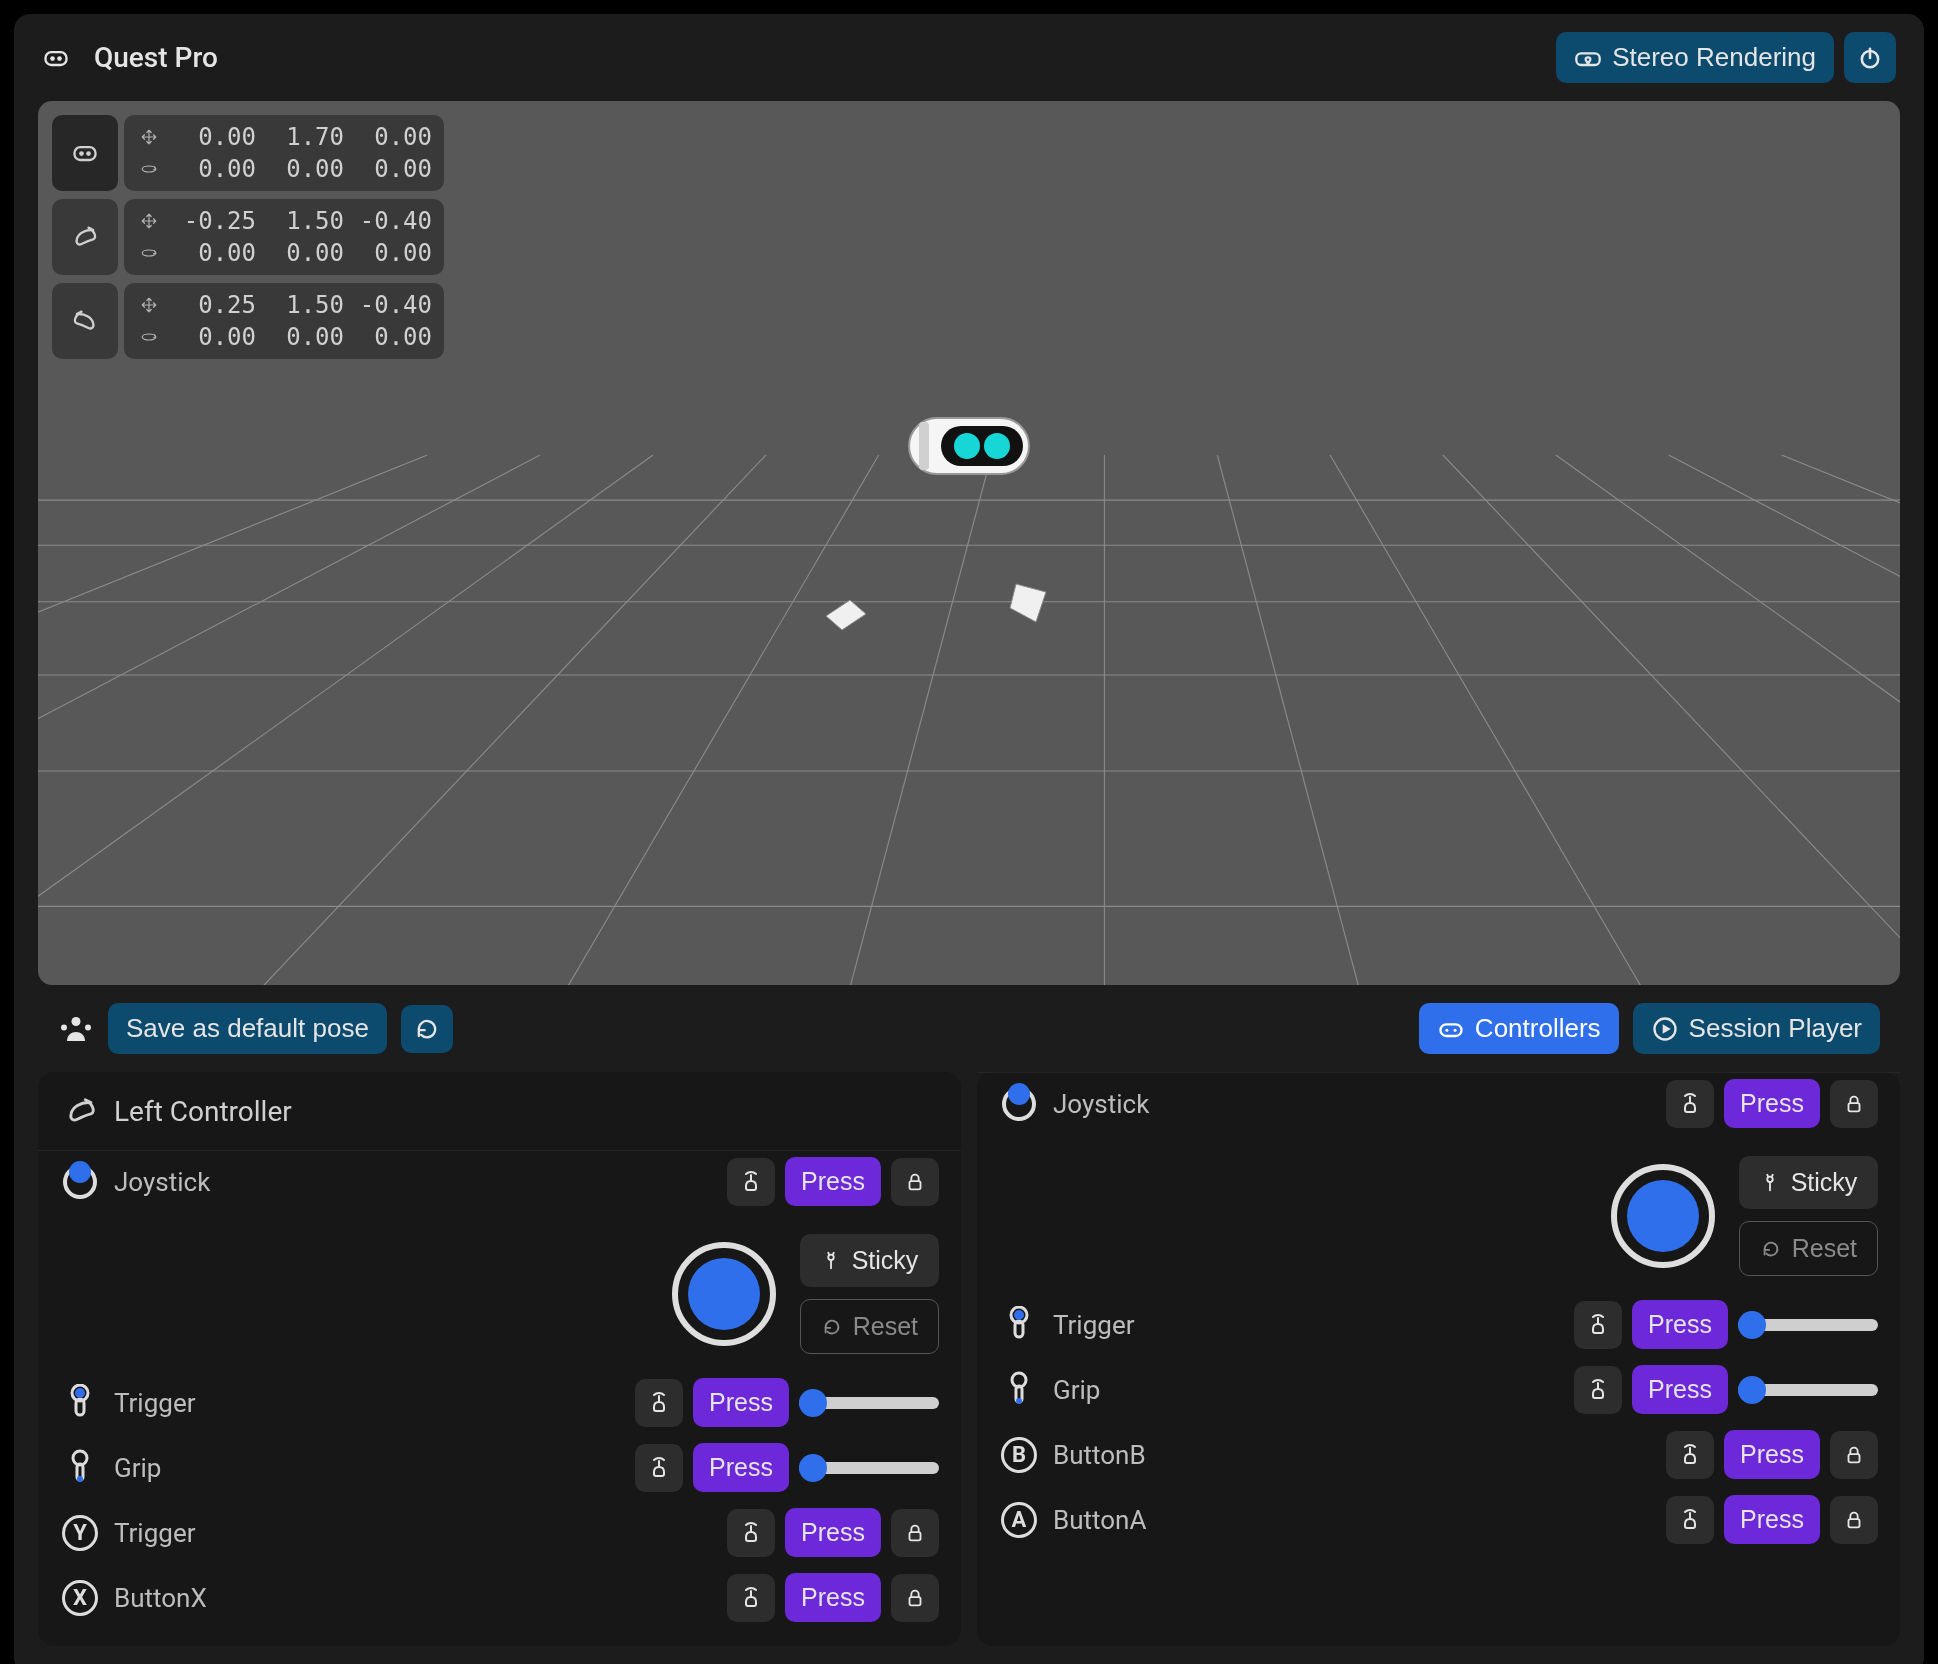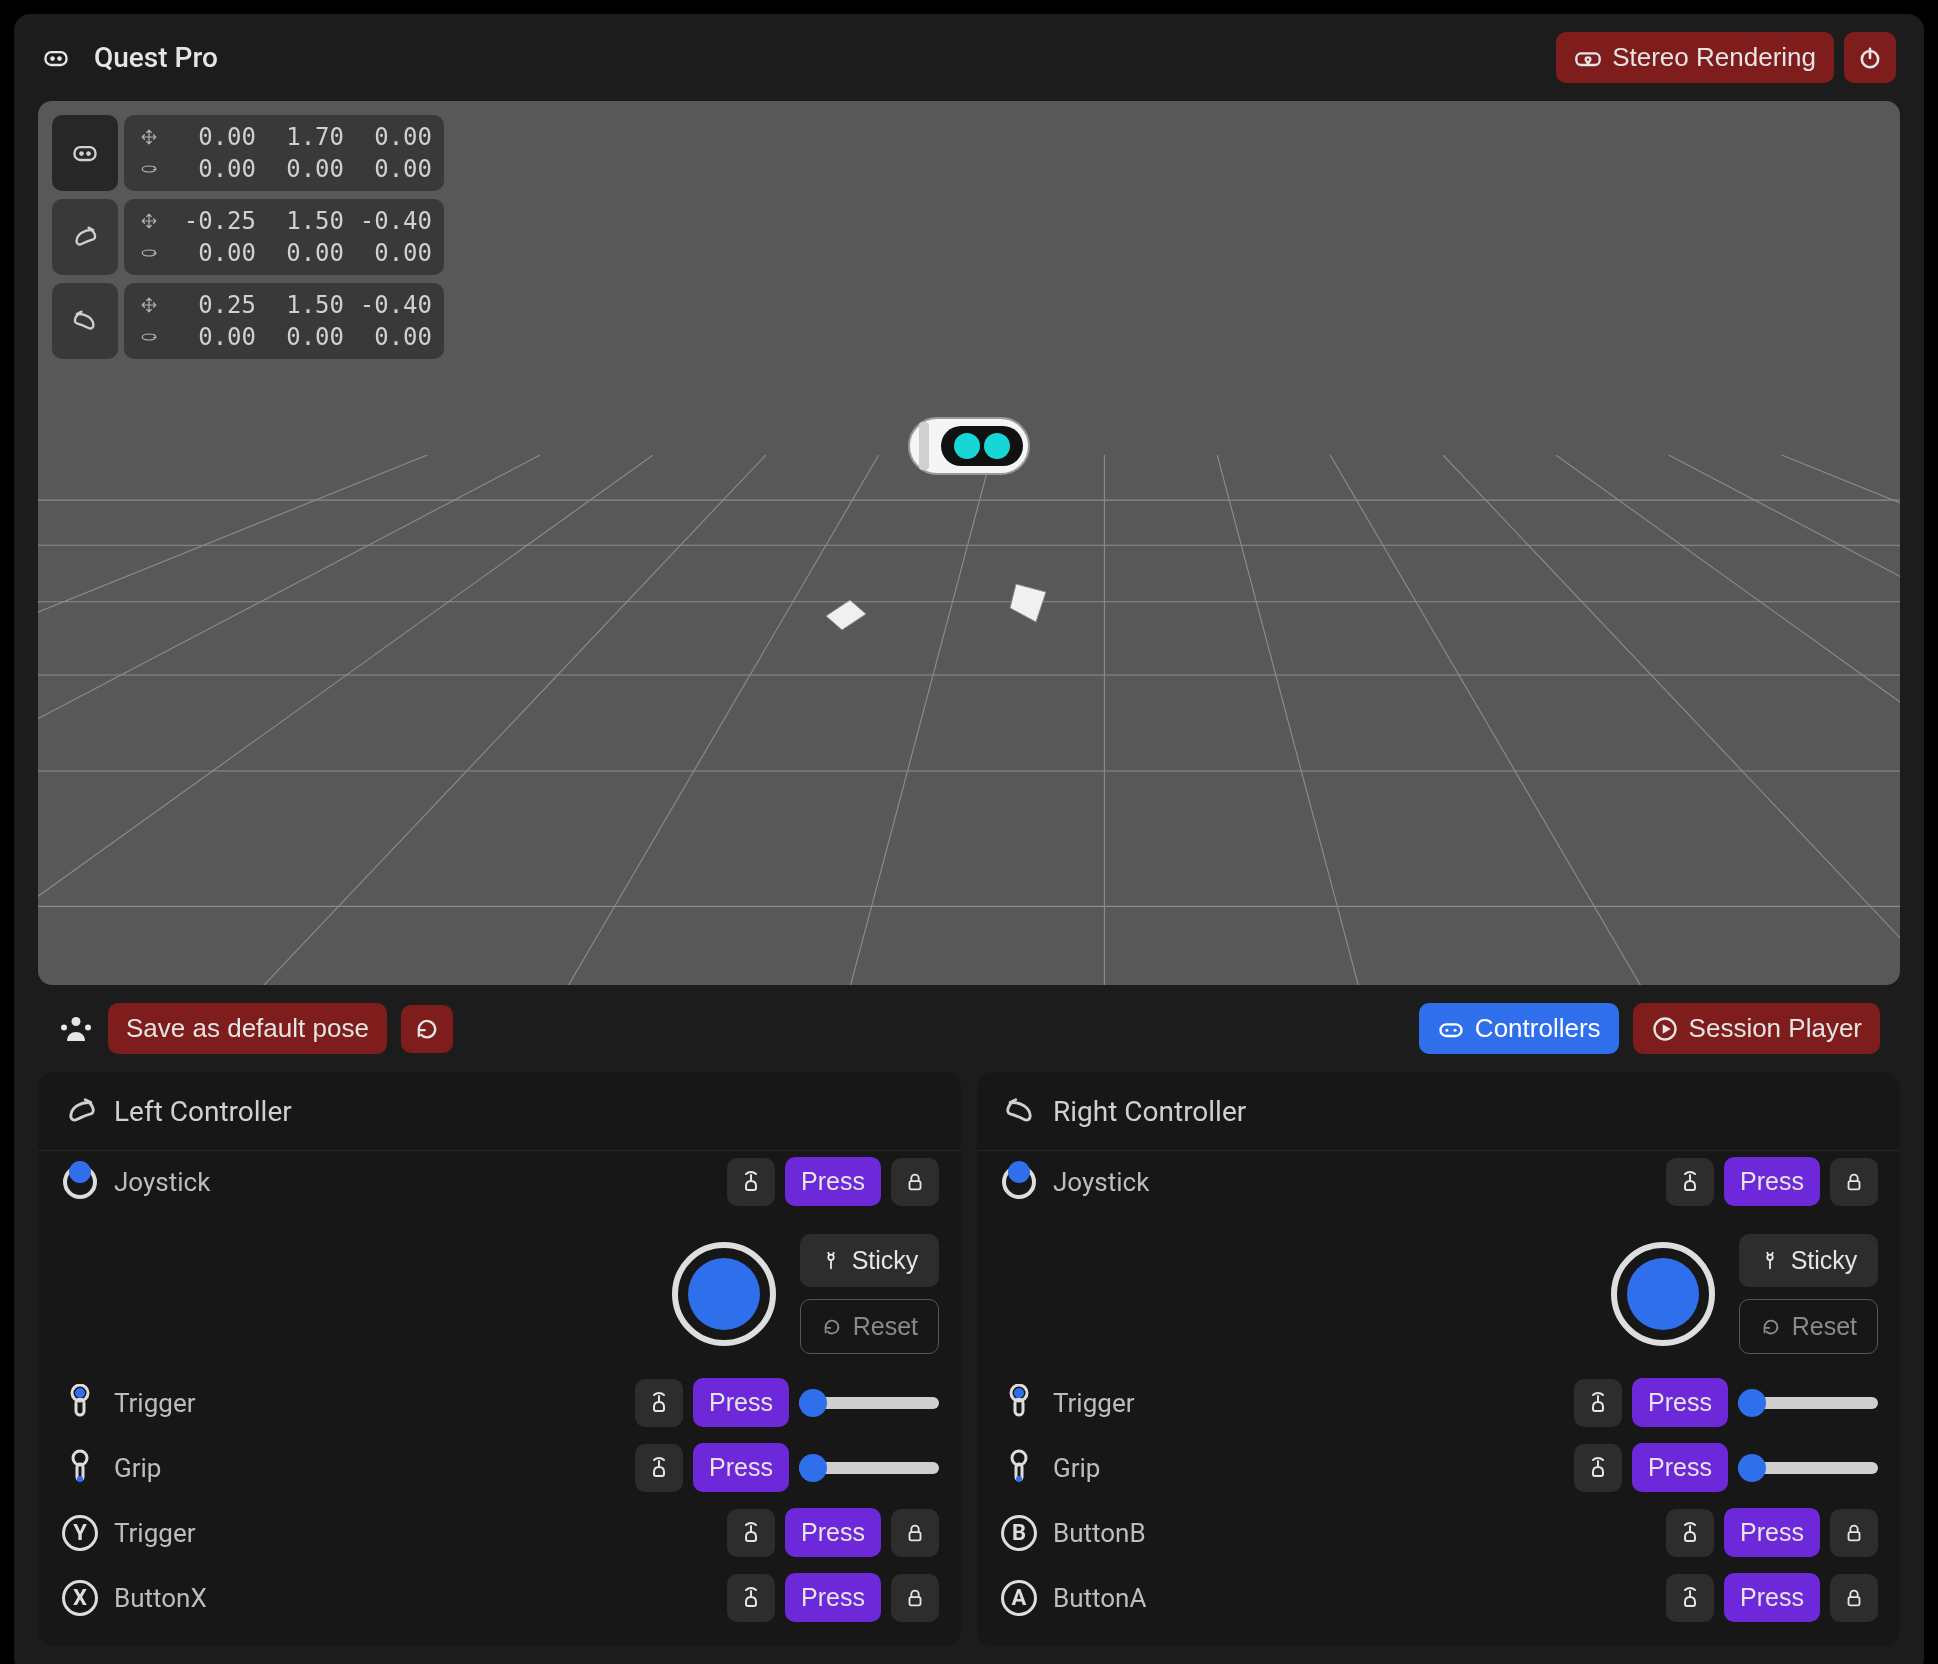--- a/index.html
+++ b/index.html
@@ -23,21 +23,21 @@
     gap: 24px;
   }
   .header-title {
     font-size: 28px;
     font-weight: 500;
     color: #e5e5e5;
     flex: 1;
   }
   .header-right { display:flex; gap:10px; }
   .btn {
-    background: #7f1d1d;
+    background: #0c4a6e;
     border: none;
     color: #e5e5e5;
     padding: 10px 18px;
     border-radius: 10px;
     font-size: 26px;
     display: inline-flex;
     align-items: center;
     gap: 10px;
     cursor: pointer;
   }
@@ -600,28 +600,20 @@
                 <svg viewBox="0 0 24 24" width="22" height="22">
                   <use href="#i-lock"></use>
                 </svg>
               </button>
           </div>
         </div>
       </div>
     </div>
 
     <div class="panel">
-      <div class="panel-header">
-        <span class="icon" style="width:34px;height:34px">
-            <svg viewBox="0 0 24 24">
-              <use href="#i-right-ctrl"></use>
-            </svg>
-          </span>
-        <span>Right Controller</span>
-      </div>
       <div class="panel-body">
         <div class="row">
           <div class="icon-col">
               <div class="joystick-mini">
                 <div class="dot"></div>
               </div>
             </div>
           <div class="label">Joystick</div>
           <div class="actions">
             <button class="icon-btn">

